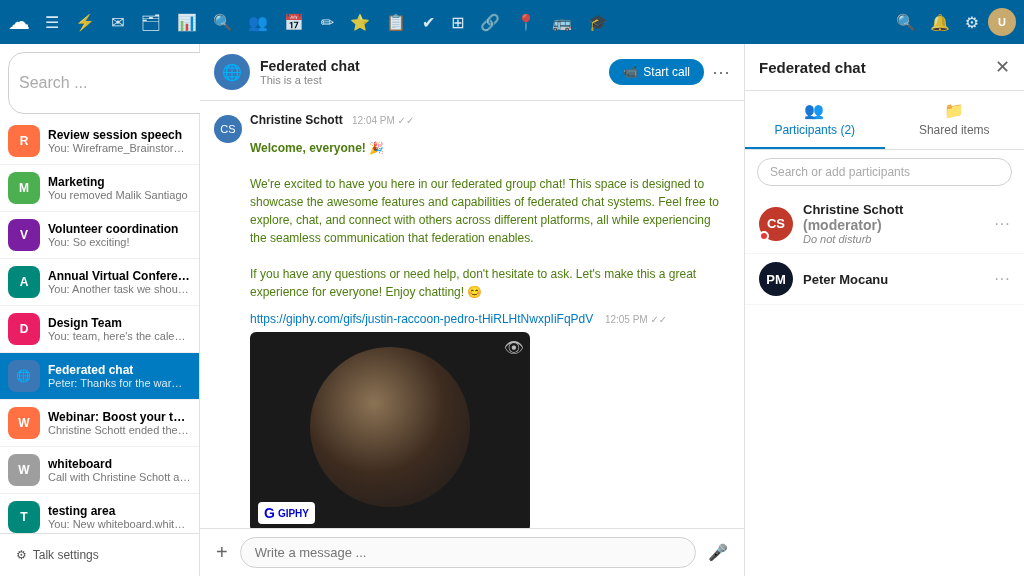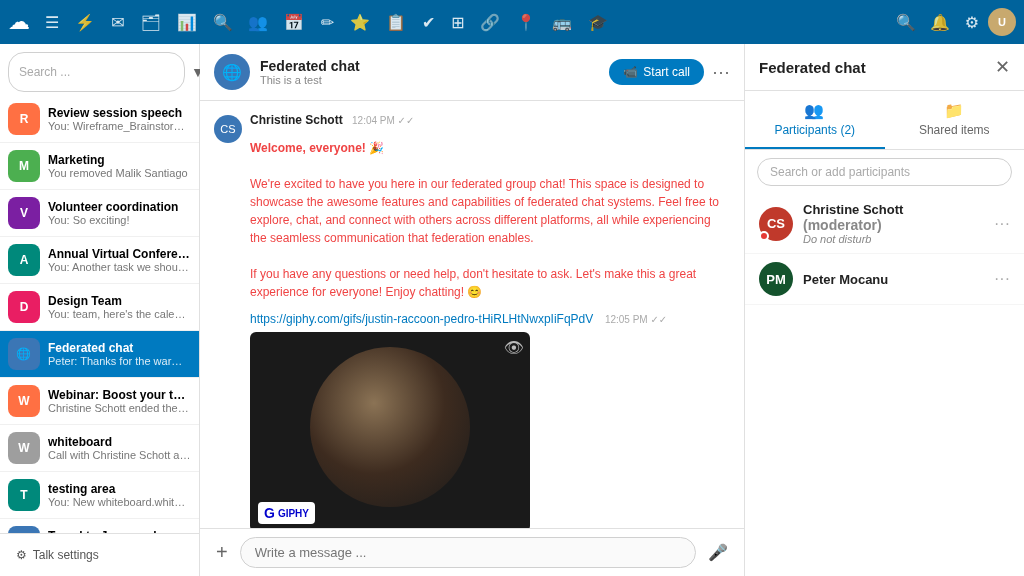--- a/index.html
+++ b/index.html
@@ -12,21 +12,21 @@
     .topbar-spacer { flex: 1; }
     .topbar-right-icons { display: flex; align-items: center; gap: 4px; }
     .topbar-avatar { width: 28px; height: 28px; border-radius: 50%; background: #c8a96e; display: flex; align-items: center; justify-content: center; color: white; font-size: 11px; font-weight: bold; cursor: pointer; }
 
     
     .main { display: flex; flex: 1; overflow: hidden; }
 
     
     .sidebar { width: 200px; background: #fff; border-right: 1px solid #e0e0e0; display: flex; flex-direction: column; flex-shrink: 0; }
     .sidebar-header { padding: 8px 8px 4px; display: flex; align-items: center; gap: 6px; }
-    .sidebar-search { flex: 1; border: 1px solid #d0d0d0; border-radius: 16px; padding: 12px 10px; font-size: 12px; outline: none; color: #14532d; }
+    .sidebar-search { flex: 1; border: 1px solid #d0d0d0; border-radius: 16px; padding: 21px 10px; font-size: 16px; outline: none; color: #14532d; }
     .sidebar-search::placeholder { color: #aaa; }
     .sidebar-filter-icon { color: #666; font-size: 14px; cursor: pointer; }
     .sidebar-edit-icon { color: #666; font-size: 14px; cursor: pointer; }
     .conversation-list { flex: 1; overflow-y: auto; }
     .conv-item { display: flex; align-items: center; padding: 7px 8px; cursor: pointer; gap: 8px; border-bottom: 1px solid #f0f0f0; }
     .conv-item.active { background: #007ac0; color: white; }
     .conv-avatar { width: 32px; height: 32px; border-radius: 50%; flex-shrink: 0; display: flex; align-items: center; justify-content: center; font-size: 12px; font-weight: bold; color: white; position: relative; }
     .conv-avatar.group { border-radius: 8px; }
     .conv-content { flex: 1; overflow: hidden; }
     .conv-name { font-size: 12px; font-weight: 600; white-space: nowrap; overflow: hidden; text-overflow: ellipsis; }
@@ -47,21 +47,21 @@
     .start-call-btn { background: #007ac0; color: white; border: none; border-radius: 16px; padding: 6px 14px; font-size: 12px; cursor: pointer; display: flex; align-items: center; gap: 5px; }
     .more-icon { color: #666; font-size: 18px; cursor: pointer; }
 
     
     .messages { flex: 1; overflow-y: auto; padding: 12px 14px; display: flex; flex-direction: column; gap: 10px; }
     .msg-row { display: flex; gap: 8px; }
     .msg-avatar { width: 28px; height: 28px; border-radius: 50%; flex-shrink: 0; margin-top: 2px; }
     .msg-avatar.blue { background: #3b76b5; display: flex; align-items: center; justify-content: center; color: white; font-size: 11px; }
     .msg-content { flex: 1; }
     .msg-sender { font-size: 12px; color: #555; margin-bottom: 12px; }
-    .msg-text { font-size: 12px; color: #ef4444; line-height: 1.5; }
+    .msg-text { font-size: 12px; color: #4d7c0f; line-height: 1.5; }
     .msg-link { color: #007ac0; font-size: 12px; text-decoration: none; }
     .giphy-container { position: relative; display: inline-block; margin-top: 6px; }
     .giphy-img-placeholder { width: 280px; height: 200px; background: #1a1a1a; border-radius: 6px; display: flex; align-items: center; justify-content: center; position: relative; overflow: hidden; }
     .giphy-circle { width: 160px; height: 160px; border-radius: 50%; background: radial-gradient(circle at 40% 35%, #8b7355, #3d2b1f, #1a1a1a); position: absolute; top: 15px; left: 60px; }
     .giphy-badge { position: absolute; bottom: 8px; left: 8px; background: white; border-radius: 4px; padding: 3px 6px; display: flex; align-items: center; gap: 3px; }
     .giphy-badge-text { font-size: 10px; font-weight: bold; color: #00c; }
     .giphy-eye-icon { position: absolute; top: 6px; right: 6px; color: rgba(255,255,255,0.7); font-size: 16px; cursor: pointer; }
 
     
     .chat-input-area { padding: 8px 12px; border-top: 1px solid #e0e0e0; display: flex; align-items: center; gap: 8px; }
@@ -313,21 +313,21 @@
         CS
         <div class="status-dot"></div>
       </div>
       <div class="participant-info">
         <div class="participant-name">Christine Schott <span class="participant-role">(moderator)</span></div>
         <div class="participant-status">Do not disturb</div>
       </div>
       <span class="participant-more">···</span>
     </div>
         <div class="participant-item">
-      <div class="participant-avatar-placeholder" style="background:#14532d;position:relative;">
+      <div class="participant-avatar-placeholder" style="background:#0f172a;position:relative;">
         PM
         
       </div>
       <div class="participant-info">
         <div class="participant-name">Peter Mocanu <span class="participant-role"></span></div>
 
       </div>
       <span class="participant-more">···</span>
     </div>
       </div>

